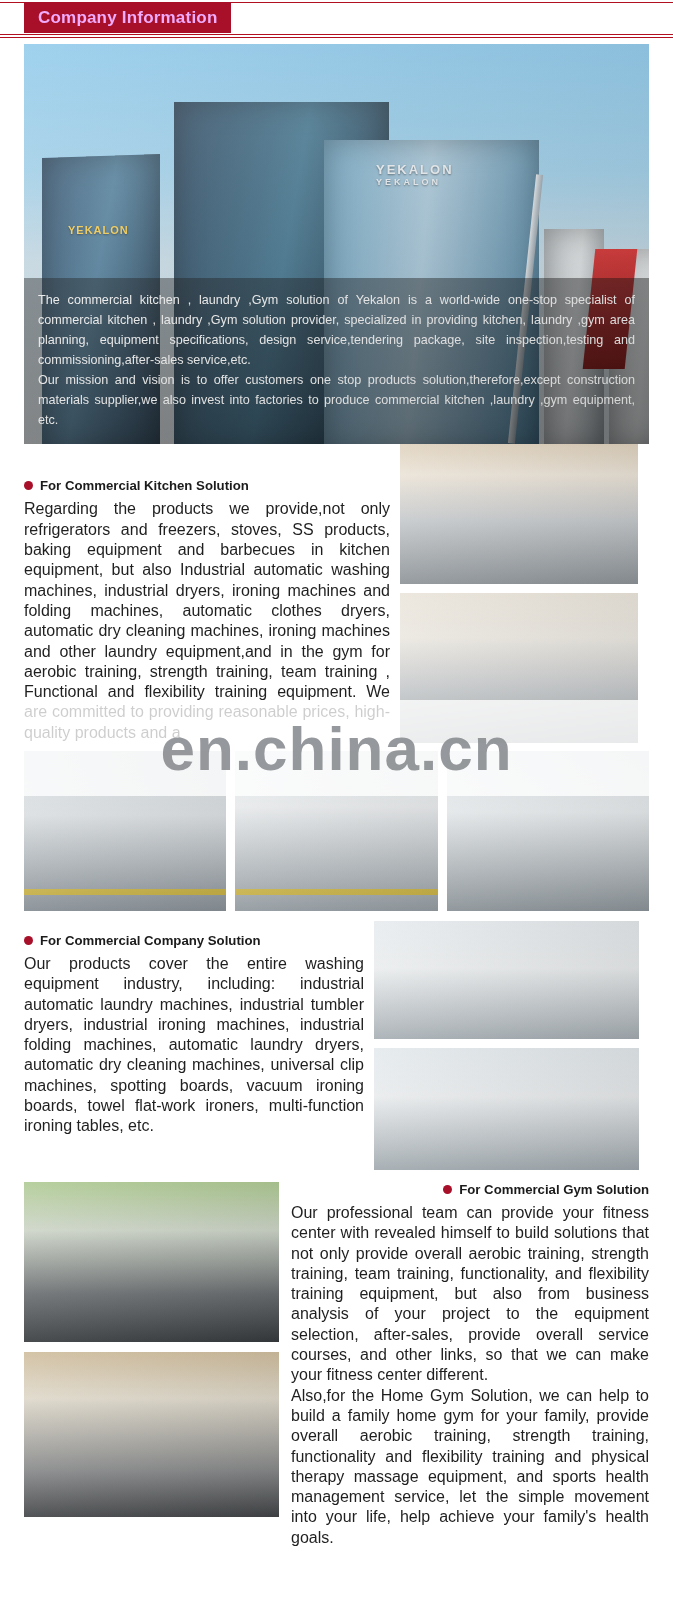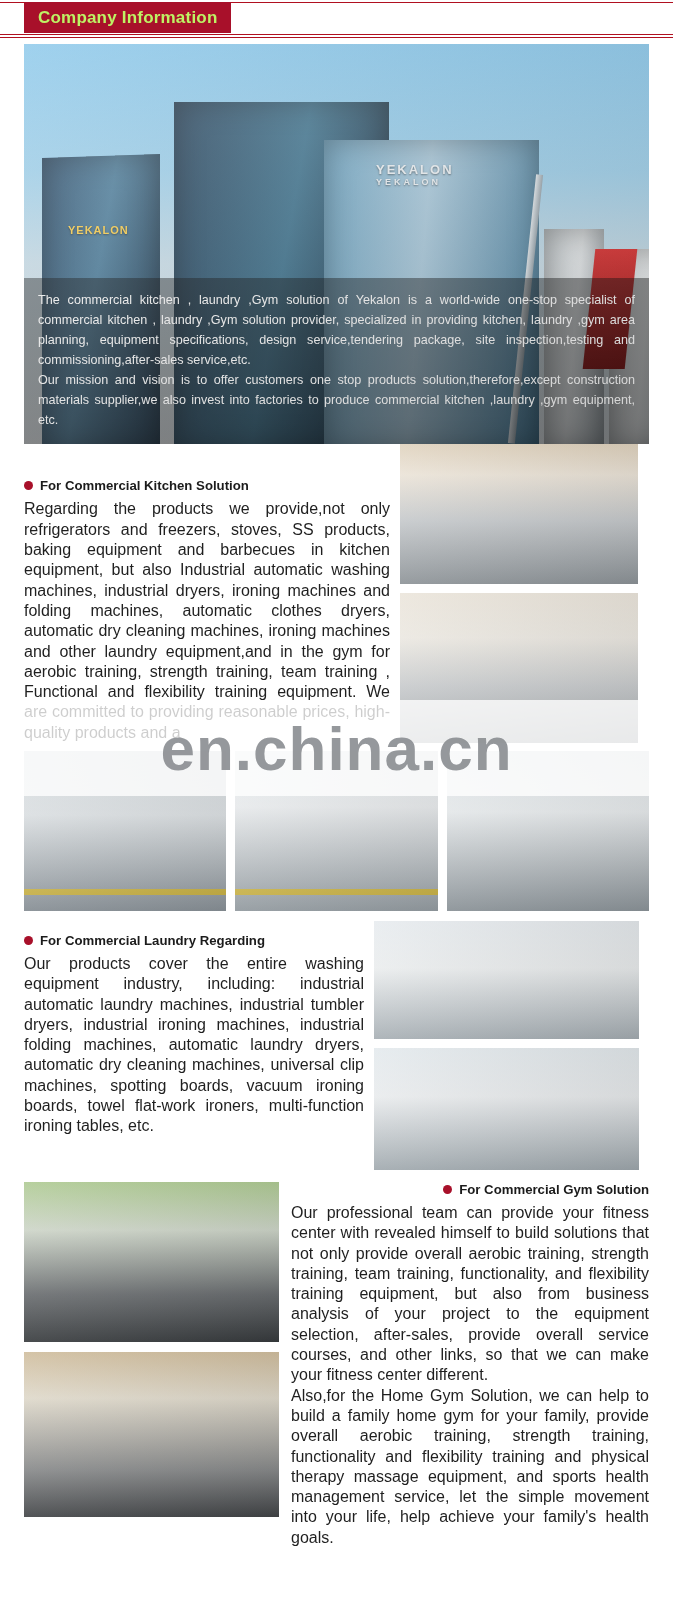--- a/index.html
+++ b/index.html
@@ -37,21 +37,21 @@
   .header-rules .rule.r2 { top: 34px; }
   .header-rules .rule.r3 { top: 37px; }
   .header-title {
     position: absolute;
     left: 24px;
     top: 2px;
     height: 31px;
     line-height: 31px;
     padding: 0 14px 0 14px;
     background: #a8102a;
-    color: #bef264;
+    color: #f0abfc;
     font-size: 17px;
     font-weight: bold;
     letter-spacing: .2px;
     white-space: nowrap;
   }
   .img {
     background: #c9ced3;
     position: relative;
     overflow: hidden;
   }
@@ -299,21 +299,21 @@
     </div>
     <div class="img cell ph-tri3"></div>
   </div>
 </div>
 
 <div class="section">
   <div class="laundry-row">
     <div class="laundry-text">
       <div class="bullet-head">
         <span class="dot"></span>
-        <span>For Commercial Laundry Regarding</span>
+        <span>For Commercial Company Solution</span>
       </div>
       <div class="body-text">
         <p>Our products cover the entire washing equipment industry, including: industrial automatic laundry machines, industrial tumbler dryers, industrial ironing machines, industrial folding machines, automatic laundry dryers,  automatic dry cleaning machines, universal clip machines, spotting boards, vacuum  ironing boards, towel flat-work ironers, multi-function ironing tables, etc.</p>
       </div>
     </div>
     <div class="laundry-imgs">
       <div class="img ph-laundry1"></div>
       <div class="img ph-laundry2"></div>
     </div>
   </div>

